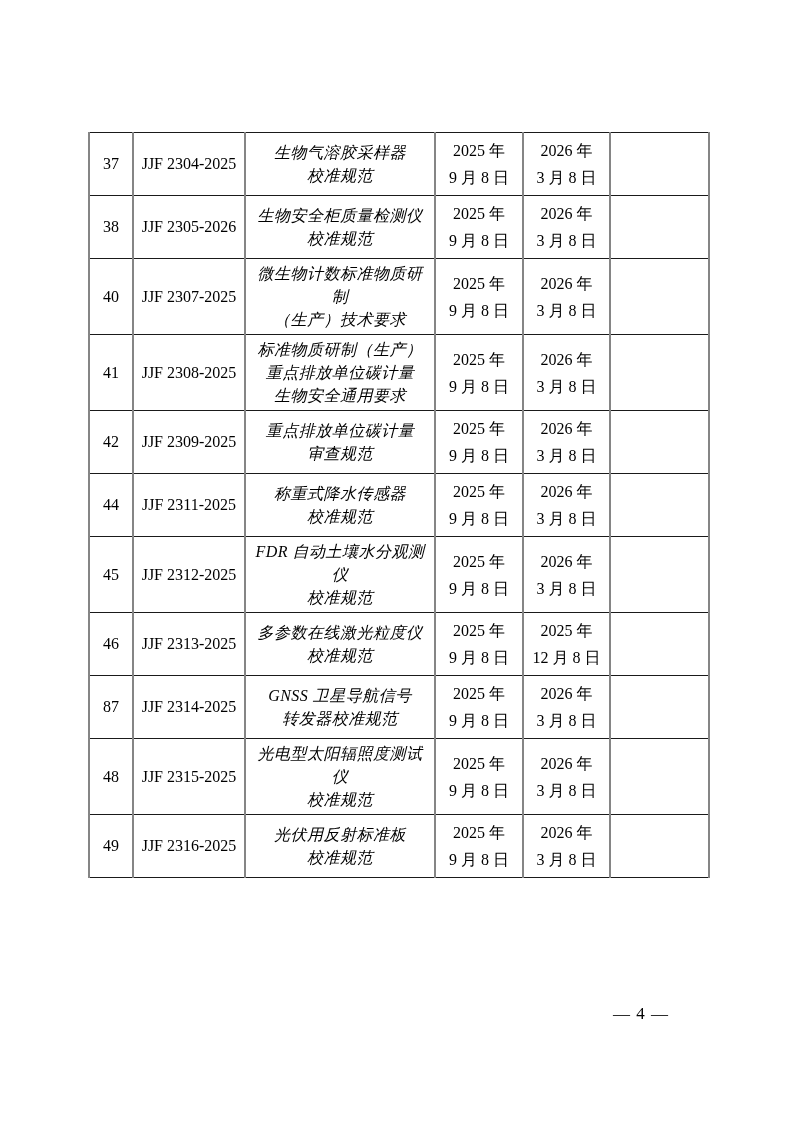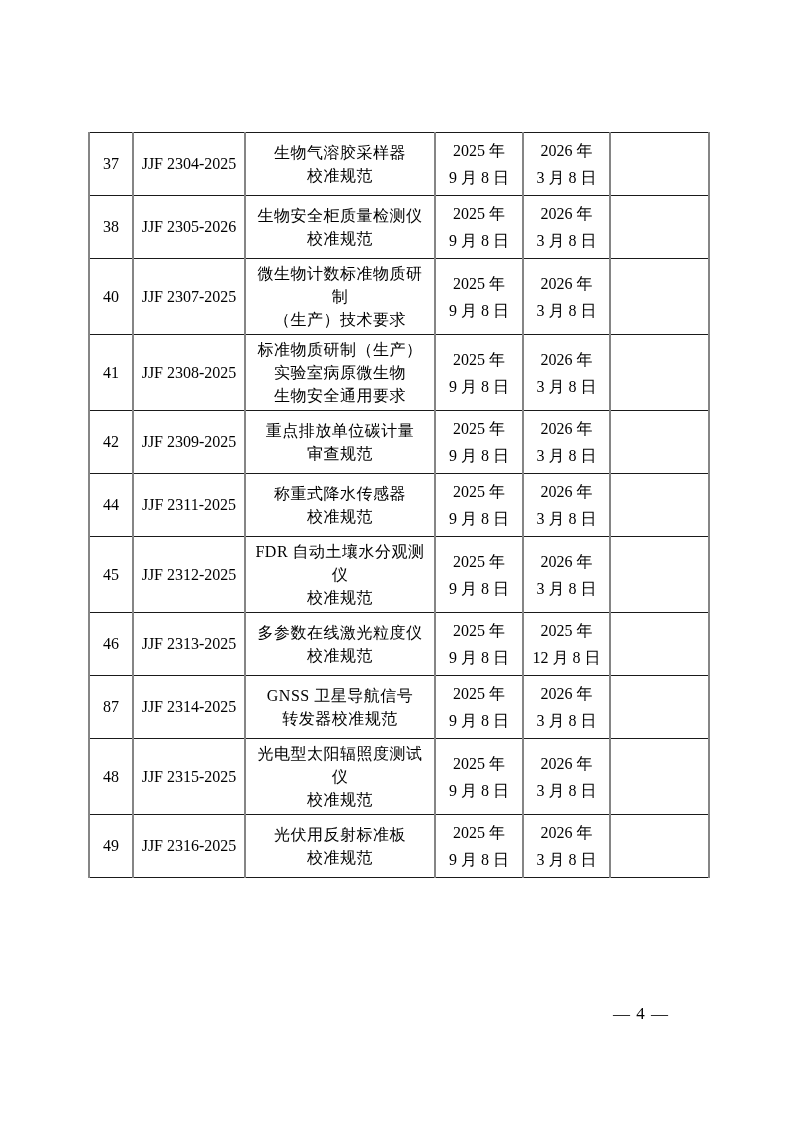--- a/index.html
+++ b/index.html
@@ -41,20 +41,21 @@
     font-size: 16px;
   }
   td.c-code {
     font-size: 16px;
     white-space: nowrap;
   }
   td.c-name {
     white-space: pre-line;
     line-height: 23px;
     letter-spacing: 0.5px;
+    font-style: italic;
   }
   td.c-date {
     white-space: pre-line;
     line-height: 27px;
     margin-left: 35px;
   }
   .page-number {
     position: absolute;
     left: 606px;
     top: 1004px;
@@ -111,21 +112,21 @@
         <td class="c-date">2025 年
 9 月 8 日</td>
         <td class="c-date">2026 年
 3 月 8 日</td>
         <td class="c-remark"></td>
       </tr>
         <tr>
         <td class="c-no">41</td>
         <td class="c-code">JJF 2308-2025</td>
         <td class="c-name">标准物质研制（生产）
-实验室病原微生物
+重点排放单位碳计量
 生物安全通用要求</td>
         <td class="c-date">2025 年
 9 月 8 日</td>
         <td class="c-date">2026 年
 3 月 8 日</td>
         <td class="c-remark"></td>
       </tr>
         <tr>
         <td class="c-no">42</td>
         <td class="c-code">JJF 2309-2025</td>

